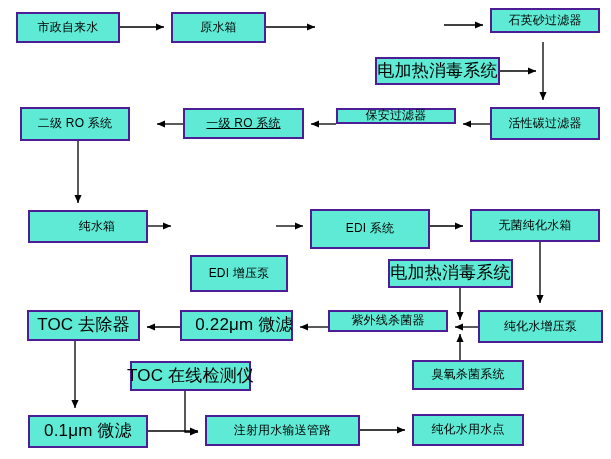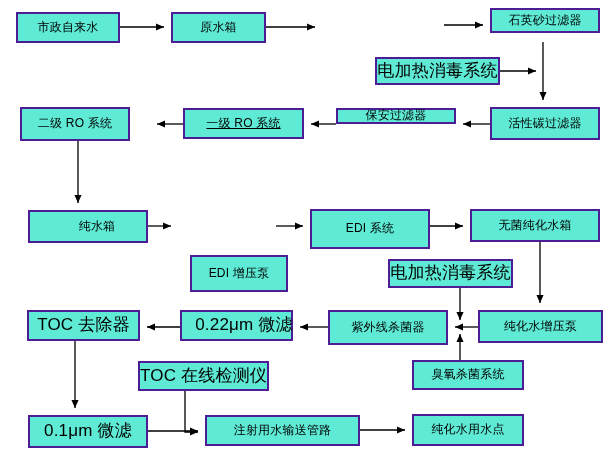--- a/index.html
+++ b/index.html
@@ -82,21 +82,21 @@
     <div class="node" style="left: 490px; top: 107px; width: 110px; height: 33px;">活性碳过滤器</div>
     <div class="node" style="left: 336px; top: 108px; width: 120px; height: 16px;">保安过滤器</div>
     <div class="node" style="left: 183px; top: 108px; width: 121px; height: 31px; text-decoration: underline;">一级 RO 系统</div>
     <div class="node" style="left: 20px; top: 107px; width: 110px; height: 34px;">二级 RO 系统</div>
     <div class="node" style="left: 28px; top: 210px; width: 120px; height: 33px; padding-left: 18px;">纯水箱</div>
     <div class="node" style="left: 190px; top: 211px; width: 98px; height: 37px; margin-top: 44px;">EDI 增压泵</div>
     <div class="node" style="left: 310px; top: 209px; width: 120px; height: 40px;">EDI 系统</div>
     <div class="node" style="left: 470px; top: 209px; width: 130px; height: 33px;">无菌纯化水箱</div>
     <div class="node small" style="left: 388px; top: 259px; width: 125px; height: 29px;">电加热消毒系统</div>
     <div class="node" style="left: 478px; top: 310px; width: 125px; height: 33px;">纯化水增压泵</div>
-    <div class="node" style="left: 328px; top: 310px; width: 120px; height: 35px;">紫外线杀菌器</div>
+    <div class="node" style="left: 328px; top: 310px; width: 120px; height: 22px;">紫外线杀菌器</div>
     <div class="node small" style="left: 180px; top: 310px; width: 113px; height: 31px; padding-left: 15px;">0.22μm 微滤</div>
     <div class="node small" style="left: 27px; top: 310px; width: 113px; height: 31px;">TOC 去除器</div>
     <div class="node" style="left: 412px; top: 360px; width: 112px; height: 30px; text-align: right;">臭氧杀菌系统</div>
-    <div class="node small" style="left: 138px; top: 361px; width: 131px; height: 30px;">TOC 在线检测仪</div>
+    <div class="node small" style="left: 130px; top: 361px; width: 121px; height: 30px;">TOC 在线检测仪</div>
     <div class="node small" style="left: 28px; top: 415px; width: 120px; height: 33px;">0.1μm 微滤</div>
     <div class="node" style="left: 205px; top: 415px; width: 155px; height: 31px;">注射用水输送管路</div>
     <div class="node" style="left: 412px; top: 414px; width: 112px; height: 32px;">纯化水用水点</div>
   </div>
 
 </body></html>

